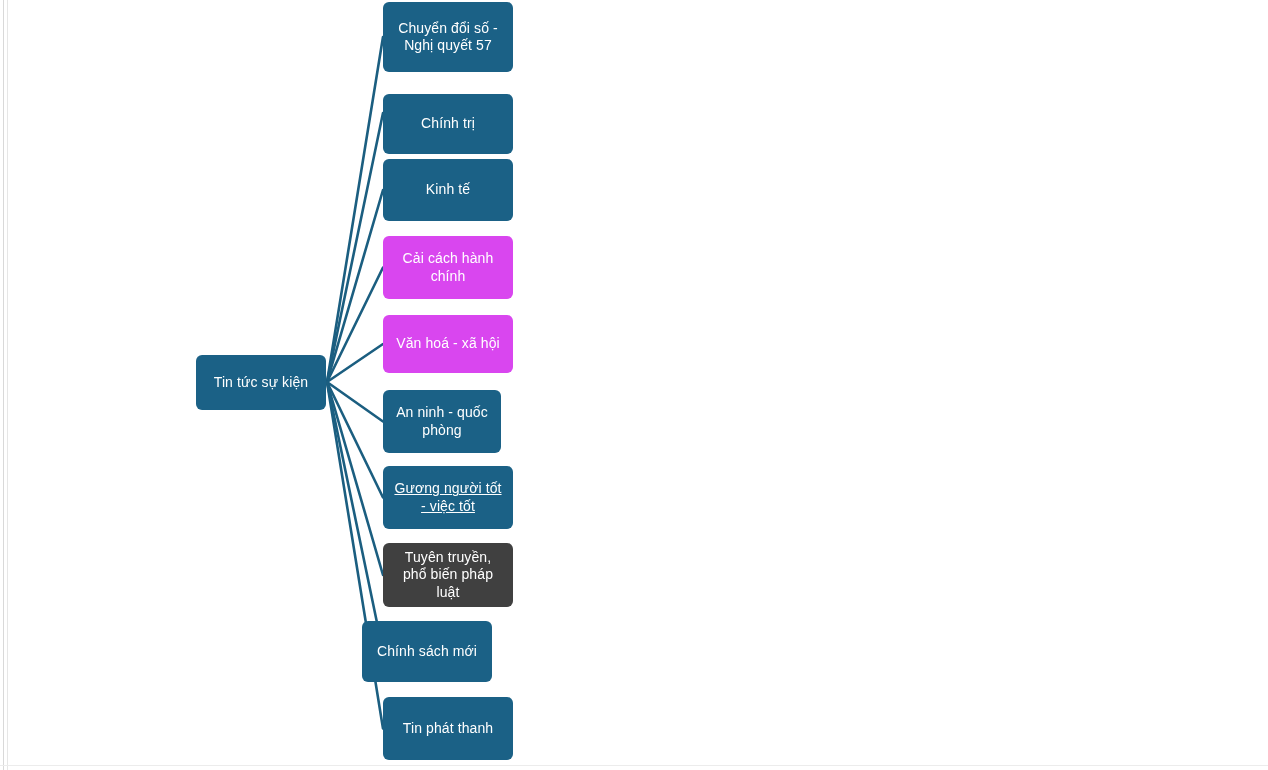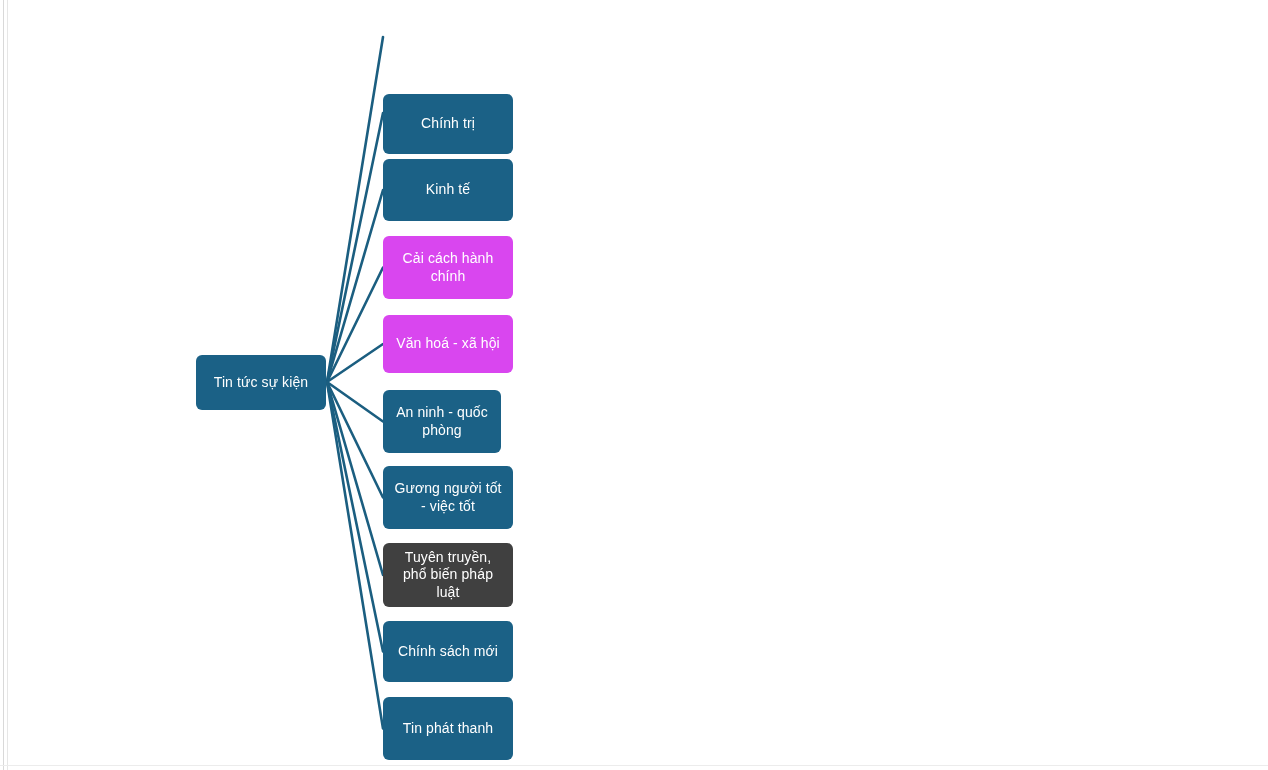--- a/index.html
+++ b/index.html
@@ -99,23 +99,24 @@
       <line x1="327" y1="382" x2="383" y2="344" stroke="#1b5e80" stroke-width="2.6" stroke-linecap="round"></line>
       <line x1="327" y1="382" x2="383" y2="421.5" stroke="#1b5e80" stroke-width="2.6" stroke-linecap="round"></line>
       <line x1="327" y1="382" x2="383" y2="497.5" stroke="#1b5e80" stroke-width="2.6" stroke-linecap="round"></line>
       <line x1="327" y1="382" x2="383" y2="575" stroke="#1b5e80" stroke-width="2.6" stroke-linecap="round"></line>
       <line x1="327" y1="382" x2="383" y2="651.5" stroke="#1b5e80" stroke-width="2.6" stroke-linecap="round"></line>
       <line x1="327" y1="382" x2="383" y2="728.5" stroke="#1b5e80" stroke-width="2.6" stroke-linecap="round"></line>
     </svg>
 
   <div class="node root" style="left: 196px; top: 355px; width: 130px; height: 55px; background: rgb(27, 97, 134); color: rgb(255, 255, 255);">Tin tức sự kiện</div>
 
+  <div class="node child" style="left: 383px; top: 2px; width: 130px; height: 70px; background: rgb(27, 97, 134); color: rgb(255, 255, 255);">Chuyển đổi số - Nghị quyết 57</div>
   <div class="node child" style="left: 383px; top: 94px; width: 130px; height: 60px; background: rgb(27, 97, 134); color: rgb(255, 255, 255);">Chính trị</div>
   <div class="node child" style="left: 383px; top: 159px; width: 130px; height: 62px; background: rgb(27, 97, 134); color: rgb(255, 255, 255); text-align: center;">Kinh tế</div>
   <div class="node child" style="left: 383px; top: 236px; width: 130px; height: 63px; background: #d946ef; color: rgb(255, 255, 255);">Cải cách hành chính</div>
   <div class="node child" style="left: 383px; top: 315px; width: 130px; height: 58px; background: #d946ef; color: rgb(255, 255, 255);">Văn hoá - xã hội</div>
   <div class="node child" style="left: 383px; top: 390px; width: 118px; height: 63px; background: rgb(27, 97, 134); color: rgb(255, 255, 255);">An ninh - quốc phòng</div>
-  <div class="node child" style="left: 383px; top: 466px; width: 130px; height: 63px; background: rgb(27, 97, 134); color: rgb(255, 255, 255);">Gương người tốt - việc tốt</div>
+  <div class="node child" style="left: 383px; top: 466px; width: 130px; height: 63px; background: rgb(27, 97, 134); color: rgb(255, 255, 255); text-decoration: underline;">Gương người tốt - việc tốt</div>
   <div class="node child" style="left: 383px; top: 543px; width: 130px; height: 64px; background: #404040; color: rgb(255, 255, 255);">Tuyên truyền, phổ biến pháp luật</div>
-  <div class="node child" style="left: 383px; top: 621px; width: 130px; height: 61px; background: rgb(27, 97, 134); color: rgb(255, 255, 255);">Chính sách mới</div>
+  <div class="node child" style="left: 362px; top: 621px; width: 130px; height: 61px; background: rgb(27, 97, 134); color: rgb(255, 255, 255);">Chính sách mới</div>
   <div class="node child" style="left: 383px; top: 697px; width: 130px; height: 63px; background: rgb(27, 97, 134); color: rgb(255, 255, 255);">Tin phát thanh</div>
 
 </div>
 
 </body></html>

